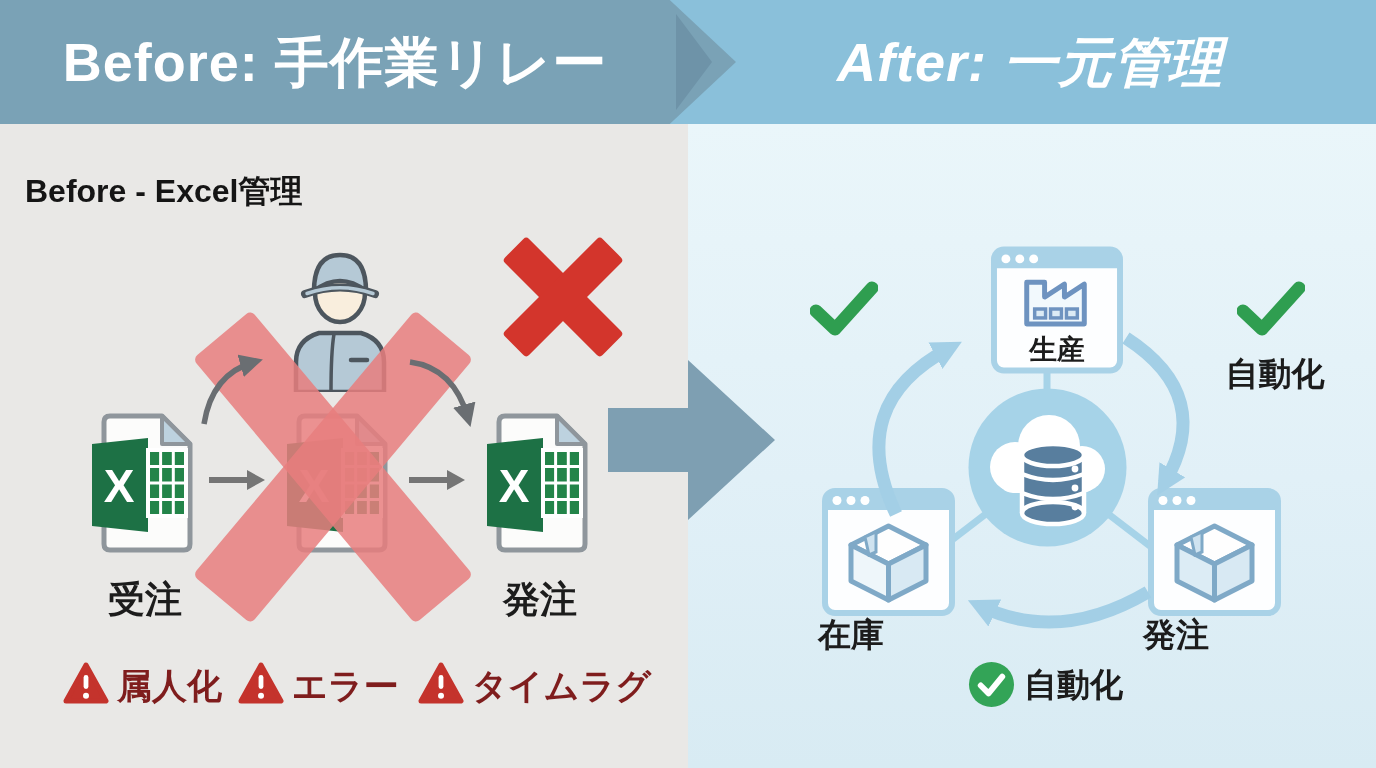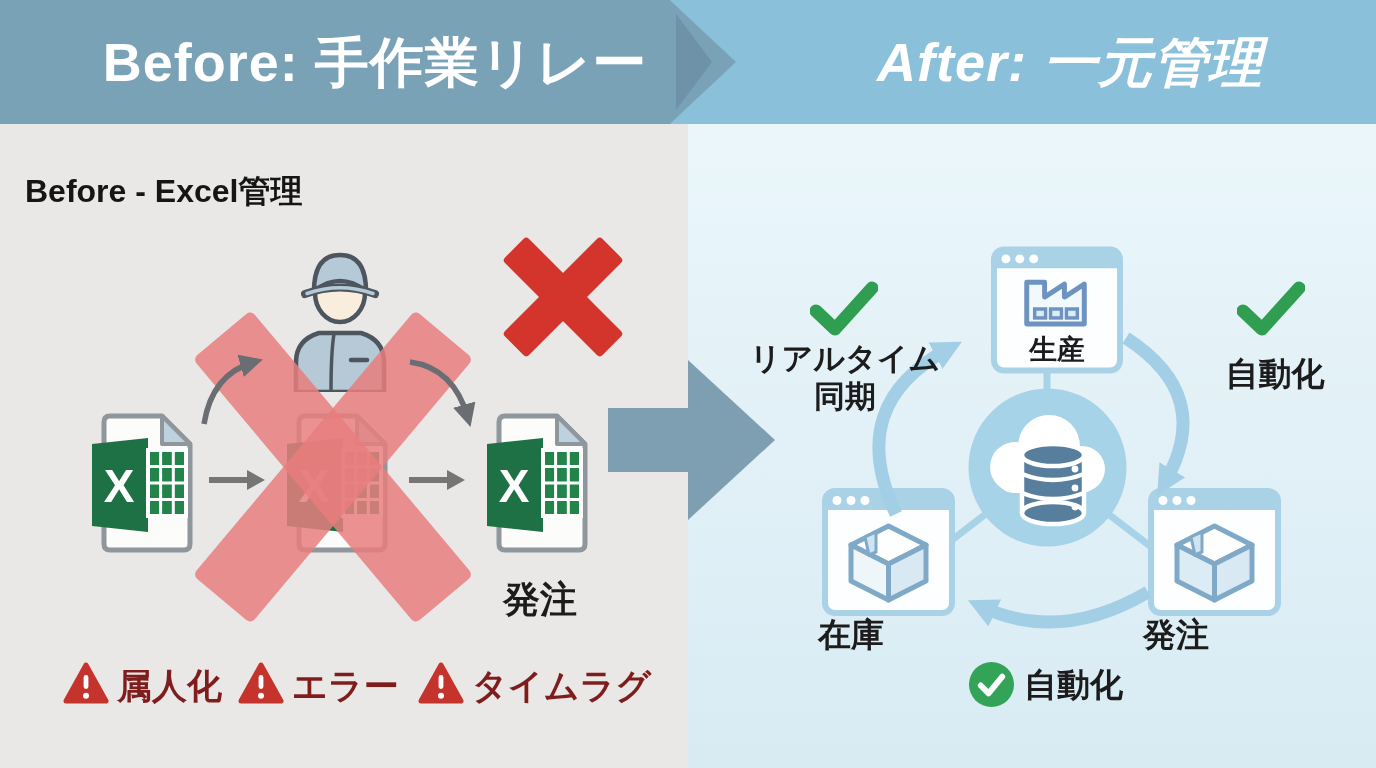--- a/index.html
+++ b/index.html
@@ -14,21 +14,21 @@
   .banner-before{
     left:0;top:0;width:736px;height:124px;background:#7aa2b6;
     clip-path:polygon(0 0,91% 0,100% 50%,91% 100%,0 100%);
   }
   .banner-tip{
     left:676px;top:14px;width:36px;height:96px;background:#6e93a8;
     clip-path:polygon(0 0,100% 50%,0 100%);
   }
   .header-text{
     top:32px;height:60px;line-height:60px;text-align:center;
-    color:#ffffff;font-size:54px;font-weight:800;letter-spacing:1px;white-space:nowrap;padding-left:40px;
+    color:#ffffff;font-size:54px;font-weight:800;letter-spacing:1px;white-space:nowrap;
   }
   .header-text.before{left:0;width:670px;}
   .header-text.after{left:690px;width:680px;font-style:italic;}
   
   .panel-before{left:0;top:124px;width:688px;height:644px;background:#e9e8e6;}
   .panel-after{left:688px;top:124px;width:688px;height:644px;
     background:linear-gradient(180deg,#eaf6fa 0%,#e1f0f7 55%,#d8ebf3 100%);}
   .panel-title{
     top:166px;height:50px;line-height:50px;
     color:#151515;font-size:32px;font-weight:800;white-space:nowrap;
@@ -142,20 +142,21 @@
   </svg>
   <svg class="abs z4" style="left:402px;top:352px;" width="78" height="76" viewBox="0 0 78 76">
     <defs>
       <marker id="ah-c2" viewBox="0 0 10 10" refX="6" refY="5" markerWidth="4.2" markerHeight="4.2" orient="auto">
         <path d="M0 0 L10 5 L0 10 Z" fill="#6a6e72"></path>
       </marker>
     </defs>
     <path d="M8 10 Q52 16 66 66" fill="none" stroke="#6a6e72" stroke-width="5.5" marker-end="url(#ah-c2)"></path>
   </svg>
 
+  <div class="abs file-label z4" style="left:65px;width:160px;">受注</div>
   <div class="abs file-label z4" style="left:460px;width:160px;">発注</div>
 
   <svg class="abs z4" style="left:63px;top:662px;" width="46" height="43" viewBox="0 0 46 43">
     <path d="M23 3 L43 39 H3 Z" fill="#c4332c" stroke="#c4332c" stroke-width="5" stroke-linejoin="round"></path>
     <rect x="20.6" y="13" width="4.8" height="14" rx="2.4" fill="#ffffff"></rect>
     <circle cx="23" cy="33.8" r="3" fill="#ffffff"></circle>
   </svg>
   <div class="abs issue-label z4" style="left:117px;">属人化</div>
   <svg class="abs z4" style="left:238px;top:662px;" width="46" height="43" viewBox="0 0 46 43">
     <path d="M23 3 L43 39 H3 Z" fill="#c4332c" stroke="#c4332c" stroke-width="5" stroke-linejoin="round"></path>
@@ -254,24 +255,20 @@
     <path d="M1126 338 Q1216 396 1164 484" fill="none" stroke="#a3cfe6" stroke-width="13" marker-end="url(#ah-arc)"></path>
     <path d="M1148 592 Q1060 644 980 606" fill="none" stroke="#a3cfe6" stroke-width="13" marker-end="url(#ah-arc)"></path>
   </svg>
 
   <div class="abs module-label z4" style="left:818px;width:140px;">在庫</div>
   <div class="abs module-label z4" style="left:1143px;width:140px;">発注</div>
 
   <svg class="abs z4" style="left:810px;top:281px;" width="68" height="56" viewBox="0 0 68 56">
     <path d="M6 30 L25 48 L62 7" fill="none" stroke="#2f9e50" stroke-width="13" stroke-linecap="round" stroke-linejoin="round"></path>
   </svg>
-  <div class="abs benefit-label realtime z4">
-    <span>リアルタイム</span><br>
-    <span>同期</span>
-  </div>
 
   <svg class="abs z4" style="left:1237px;top:281px;" width="68" height="56" viewBox="0 0 68 56">
     <path d="M6 30 L25 48 L62 7" fill="none" stroke="#2f9e50" stroke-width="13" stroke-linecap="round" stroke-linejoin="round"></path>
   </svg>
   <div class="abs benefit-label auto-right z4">自動化</div>
 
   <svg class="abs z4" style="left:968px;top:661px;" width="47" height="47" viewBox="0 0 48 48">
     <circle cx="24" cy="24" r="23" fill="#33a457"></circle>
     <path d="M13 25 L21 33 L35 16" fill="none" stroke="#ffffff" stroke-width="6" stroke-linecap="round" stroke-linejoin="round"></path>
   </svg>

